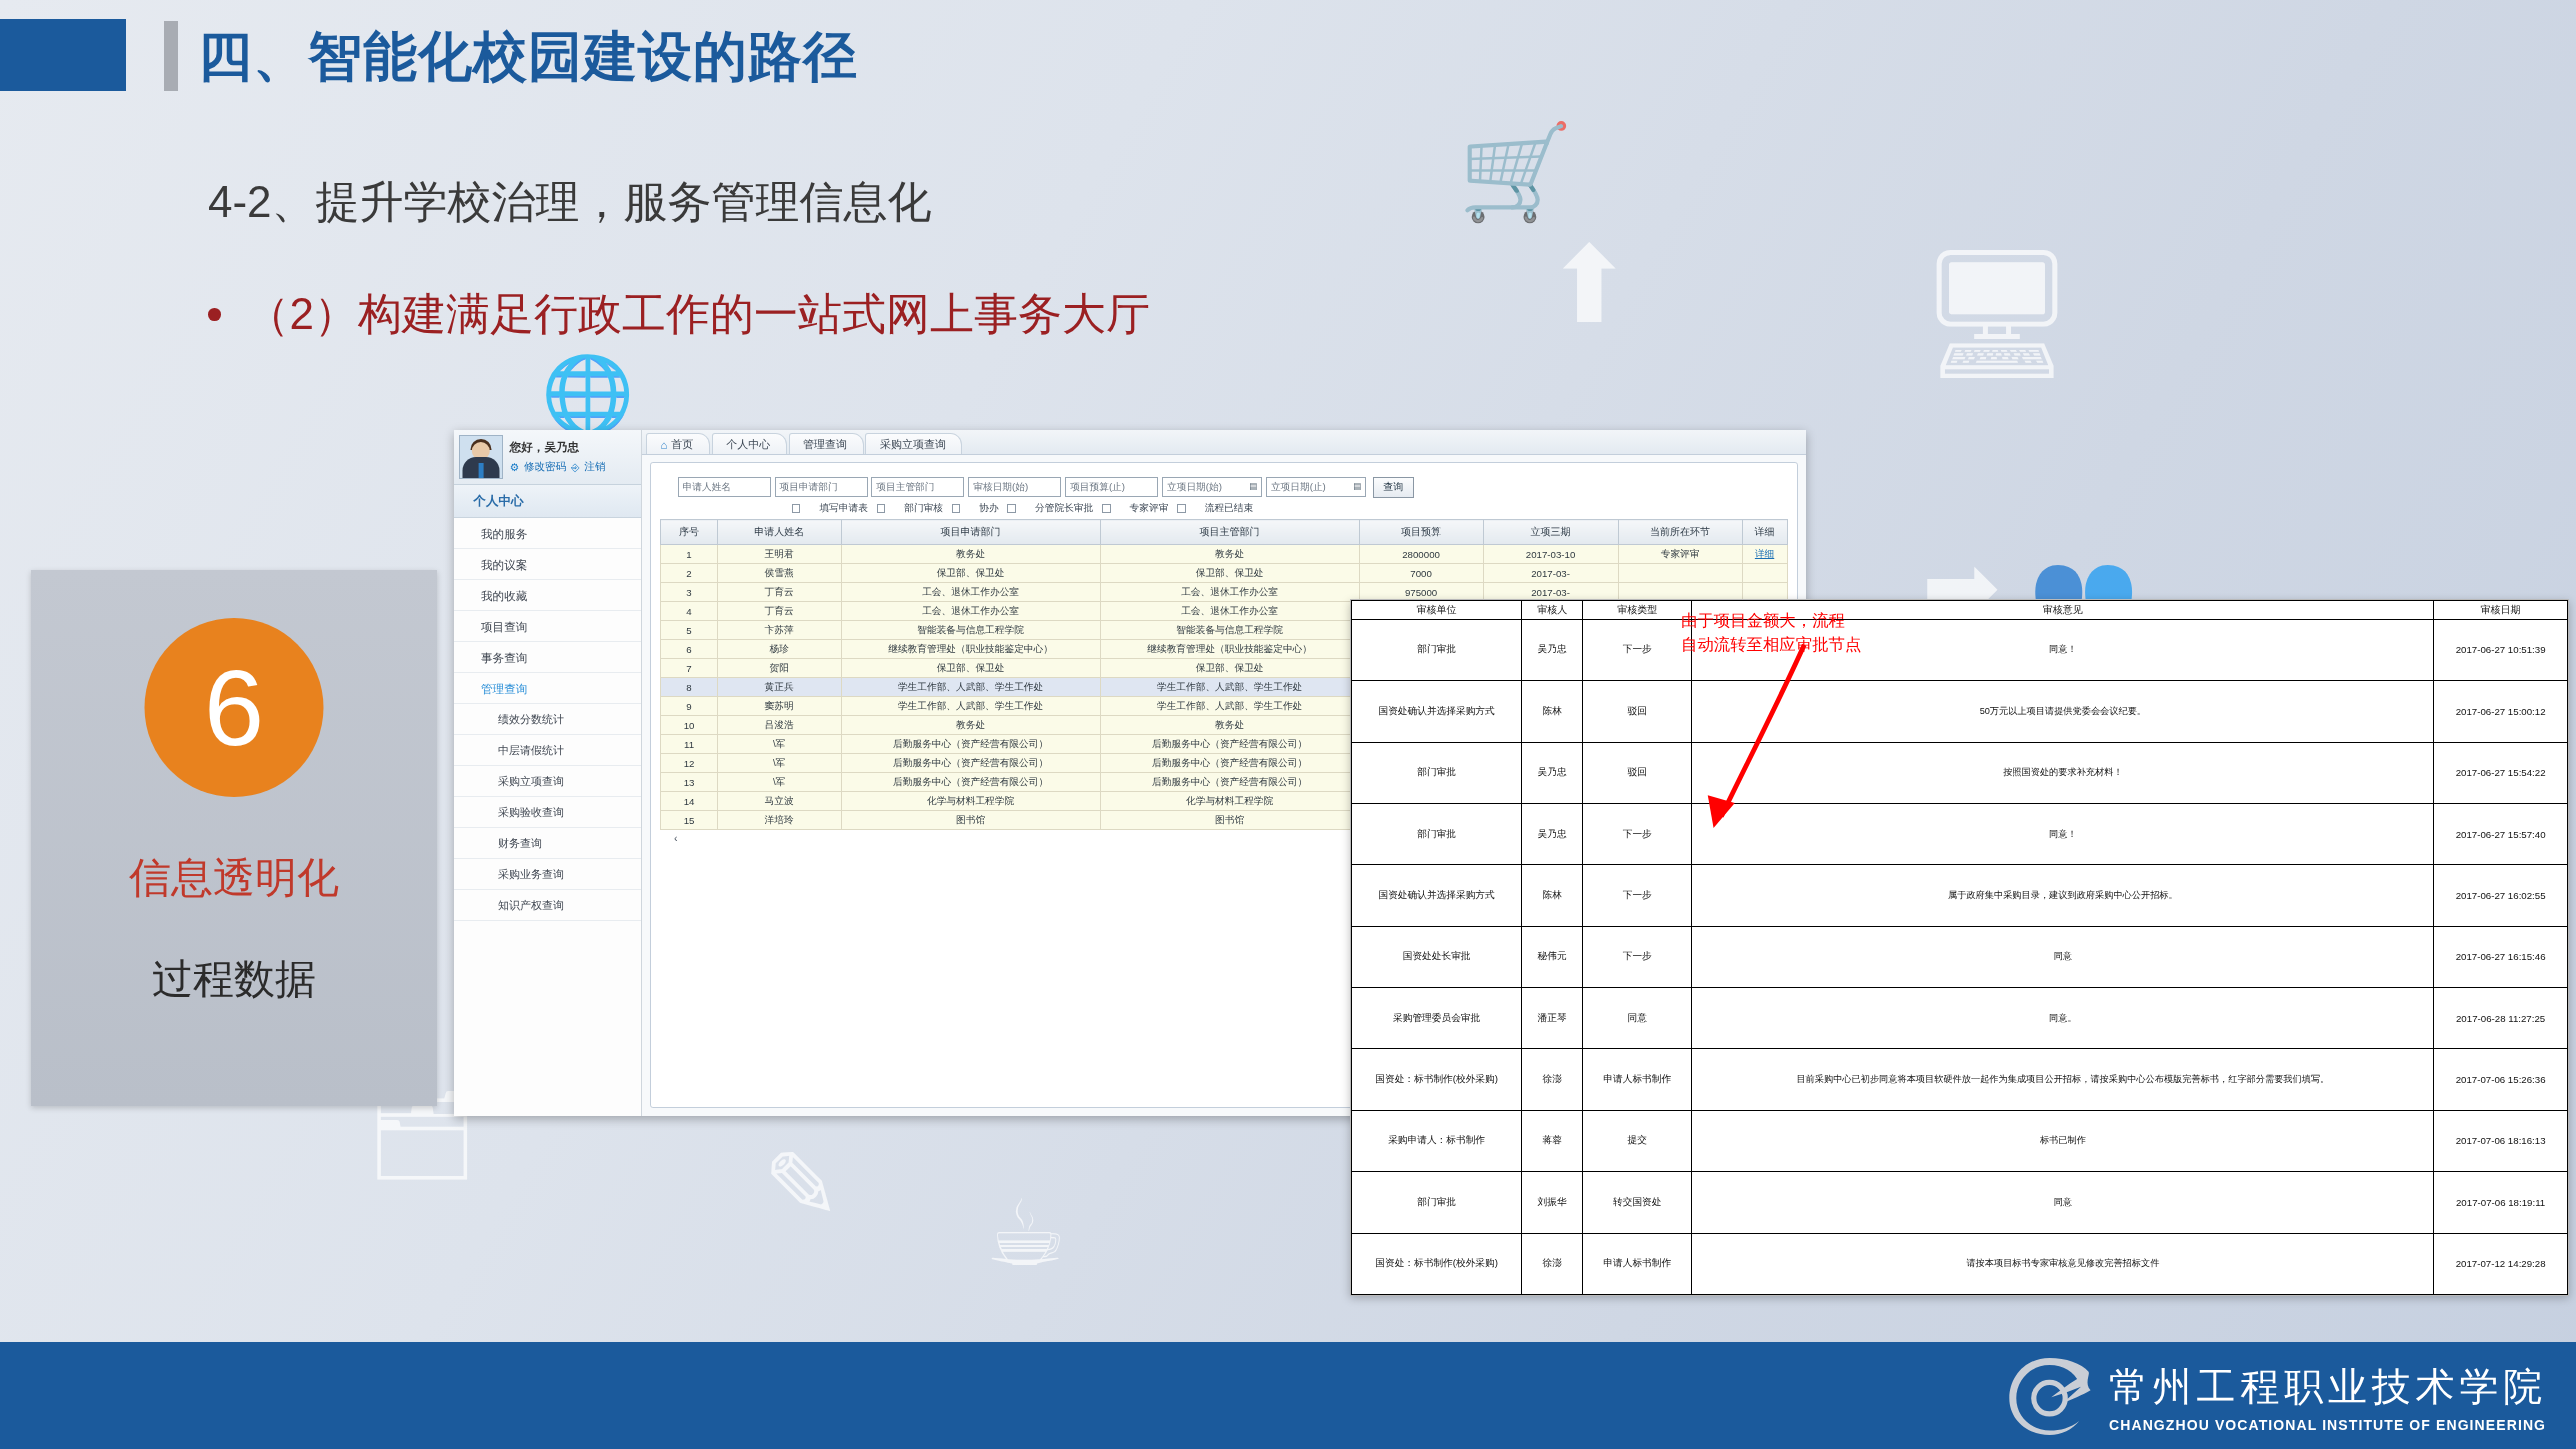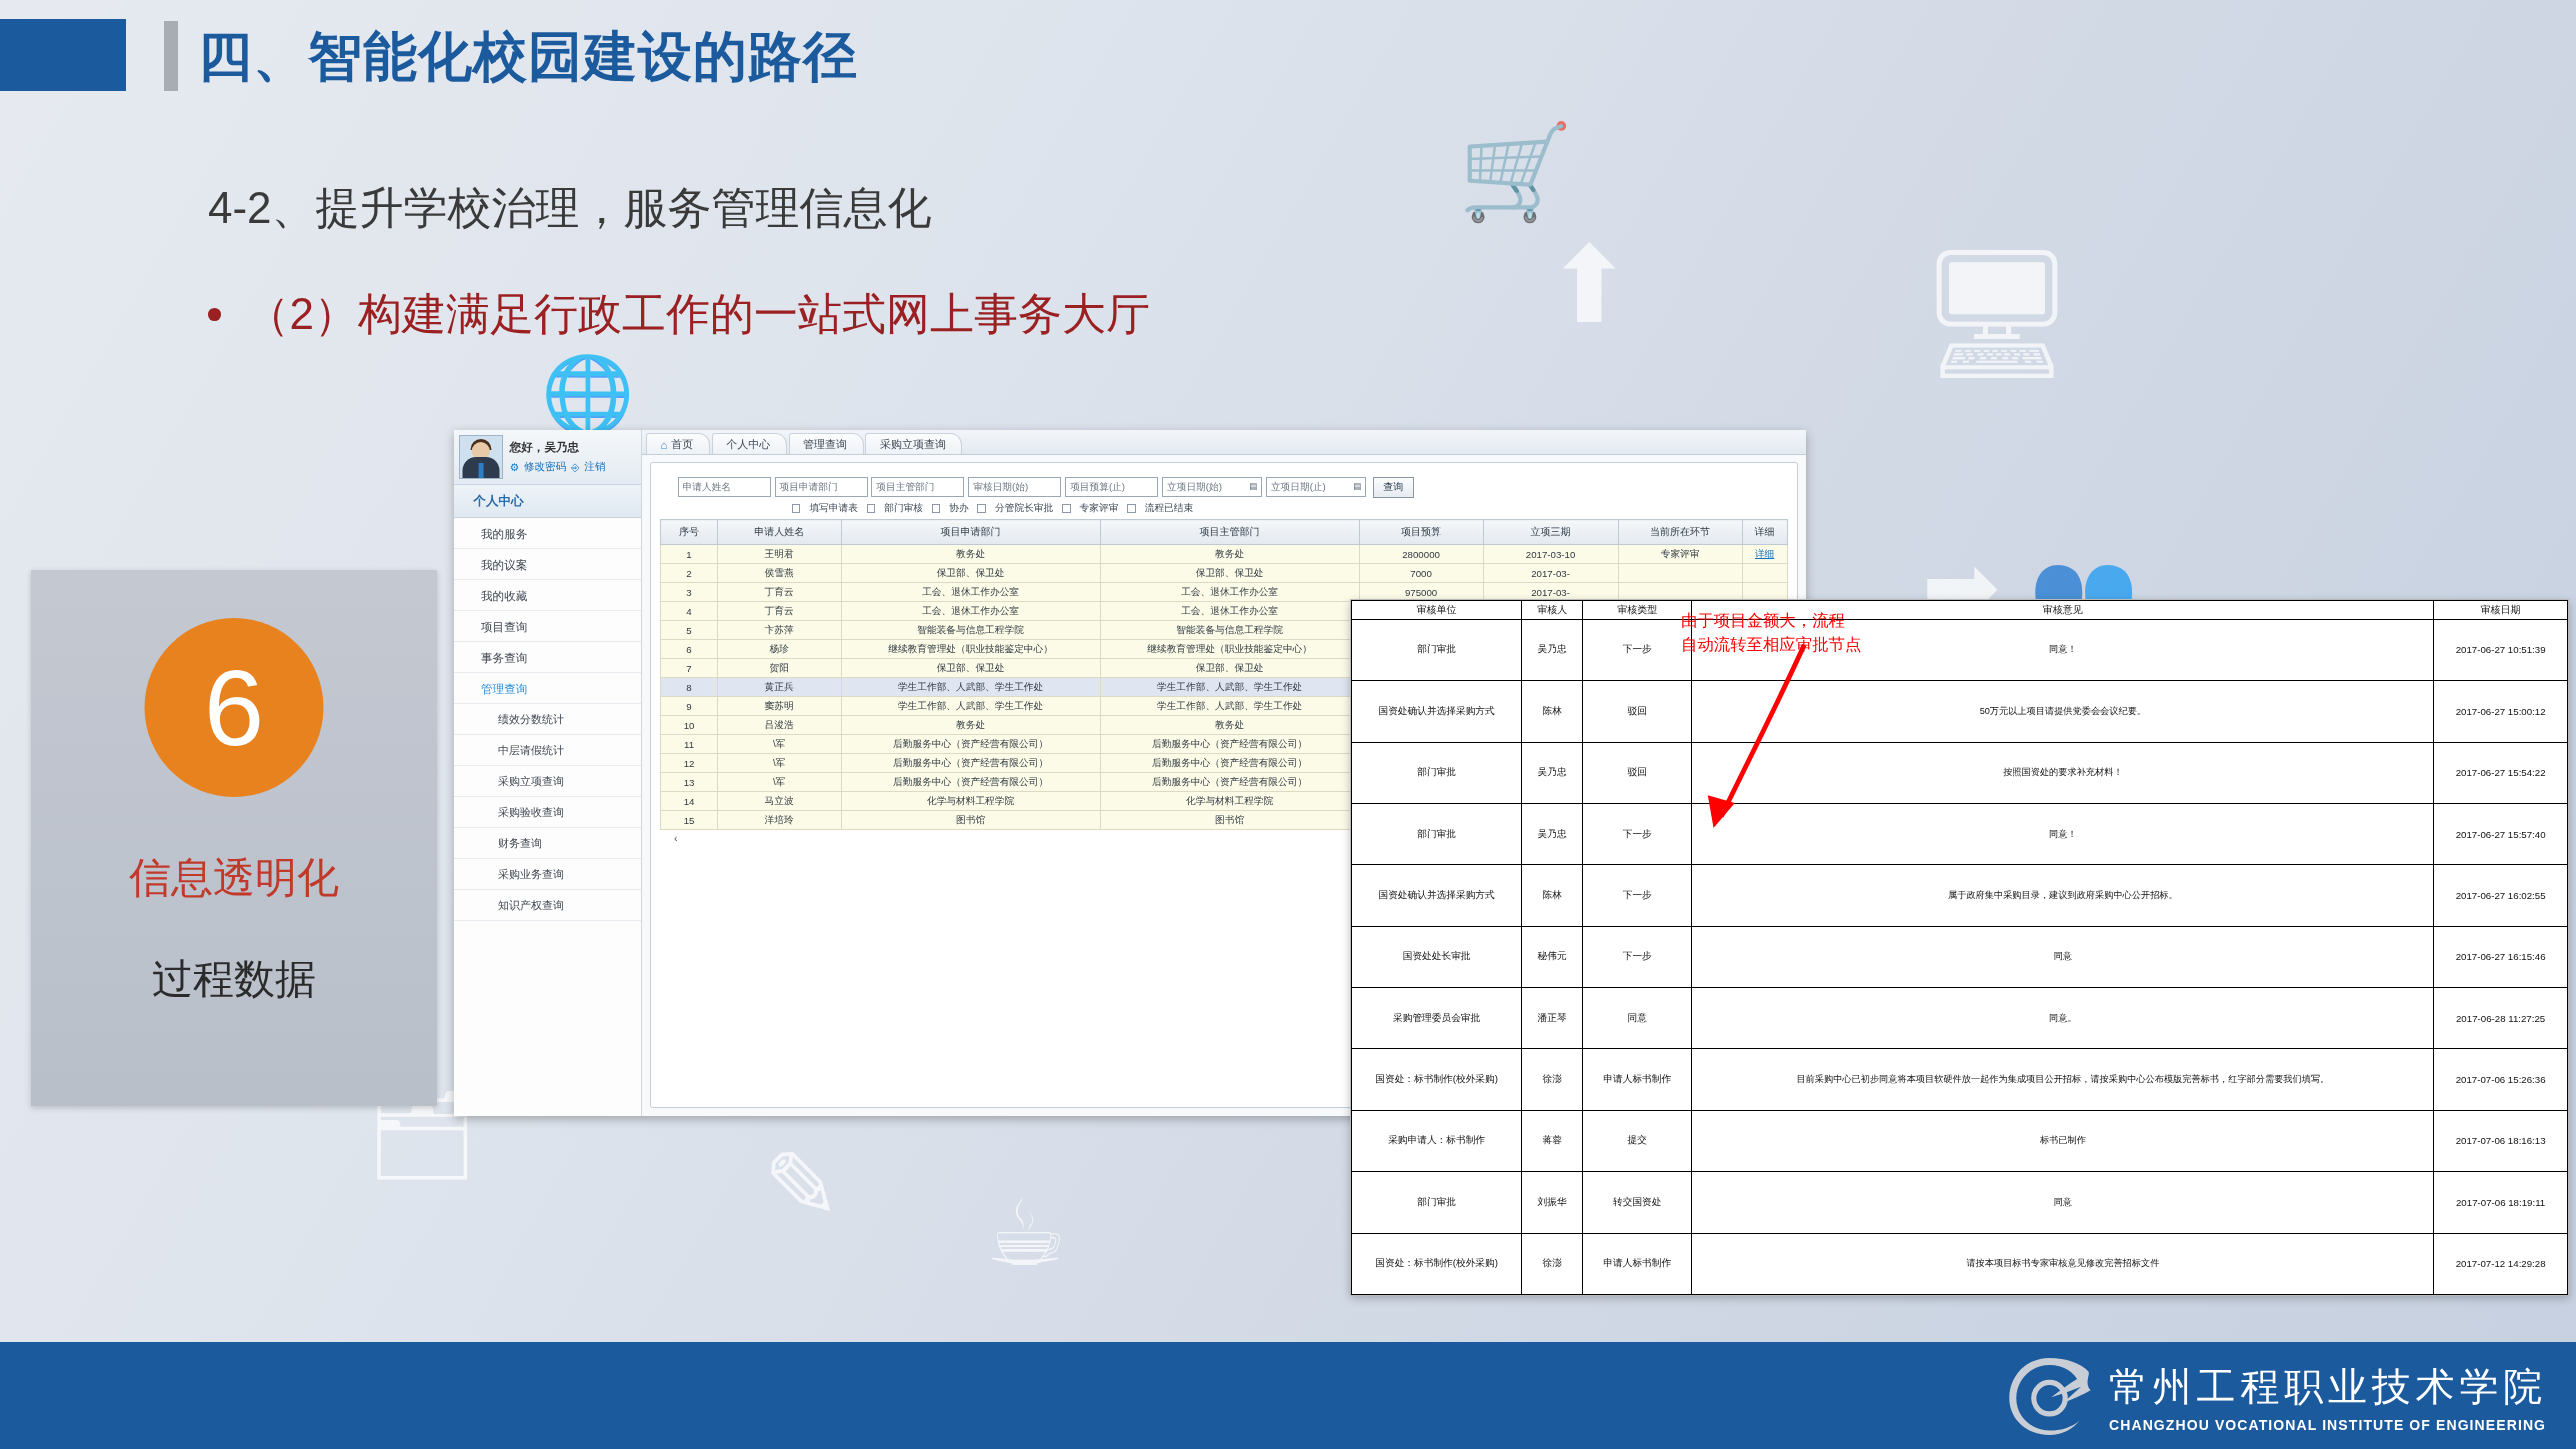--- a/index.html
+++ b/index.html
@@ -16,21 +16,21 @@
   
   #slide-header { position: absolute; left: 0; top: 0; width: 100%; height: 155px; }
   #title-bar-blue { position: absolute; left: 0; top: 19.3px; width: 126px; height: 72px; background: #1b5a9c; }
   #title-bar-grey { position: absolute; left: 164px; top: 21px; width: 13.5px; height: 70px; background: #a8acb3; }
   #slide-title {
     position: absolute; left: 198px; top: 21px;
     font-size: 54px; font-weight: bold; color: #1b5a9c;
     letter-spacing: 1px; white-space: nowrap;
   }
   #sub-title {
-    position: absolute; left: 208px; top: 179px;
+    position: absolute; left: 208px; top: 173px;
     font-size: 44px; color: #3a3a3a; white-space: nowrap;
   }
   #bullet-row {
     position: absolute; left: 208px; top: 285px;
     display: flex; align-items: center; gap: 25px; white-space: nowrap;
   }
   #bullet-dot { width: 12.6px; height: 12.6px; border-radius: 50%; background: #9b2022; display: inline-block; }
   #bullet-text { font-size: 44px; color: #9b2022; }
 
   
@@ -133,21 +133,21 @@
   .cal-ico { color: #5d6b78; font-size: 8.7px; }
   #search-btn {
     width: 41px; height: 21px; border: 1px solid #8a97a4;
     background: linear-gradient(180deg,#fbfcfd,#e6ebf1);
     font-size: 10px; color: #243746; display: flex; align-items: center; justify-content: center;
     margin-left: 2.9px;
   }
   #checkbox-row {
     display: flex; align-items: center; gap: 8.7px; margin: 4.8px 0 0 114px; font-size: 9.7px; color: #3b4653;
   }
-  .cbx { display: flex; align-items: center; gap: 9px; white-space: nowrap; }
+  .cbx { display: flex; align-items: center; gap: 19px; white-space: nowrap; }
   .cbx .box { width: 8.7px; height: 8.7px; border: 1px solid #8d99a6; background: #fff; display: inline-block; }
 
   
   #data-table { width: 100%; border-collapse: collapse; font-size: 9.7px; table-layout: fixed; }
   #data-table th {
     background: linear-gradient(180deg,#f5f7f9,#e3e9ef);
     border: 1px solid #bfc9d3; height: 25px; font-weight: normal; color: #2c3945; font-size: 10px;
   }
   #data-table td {
     border: 1px solid #ddd9c3; height: 19px; text-align: center; background: #fbfbe8; color: #2f3940;

